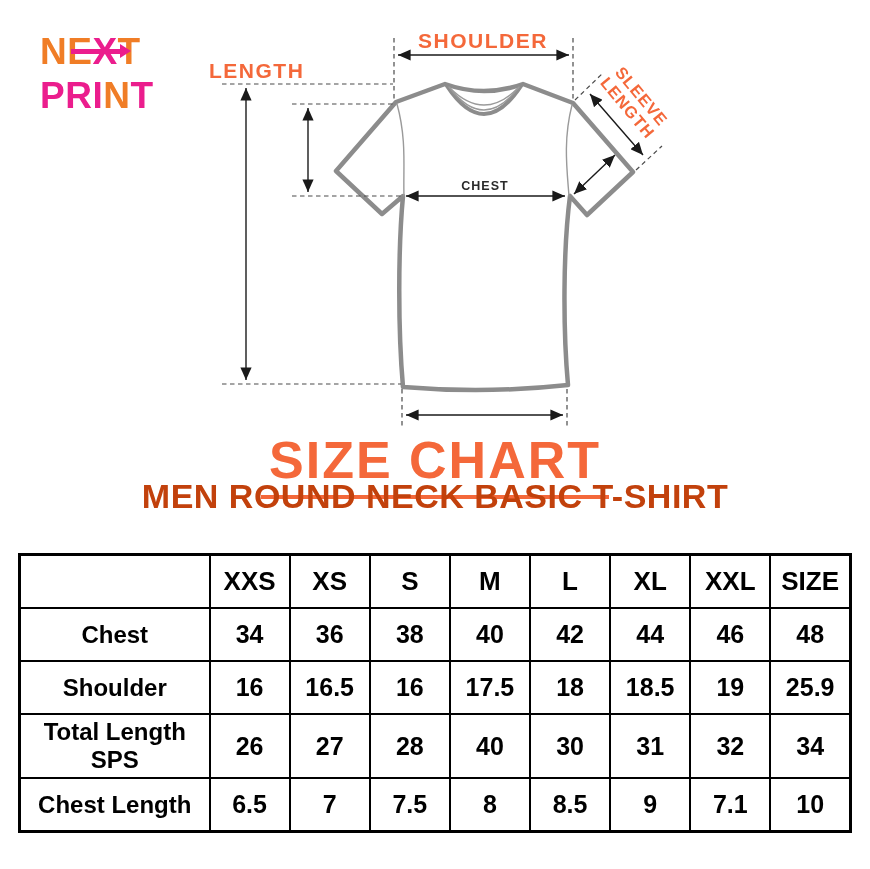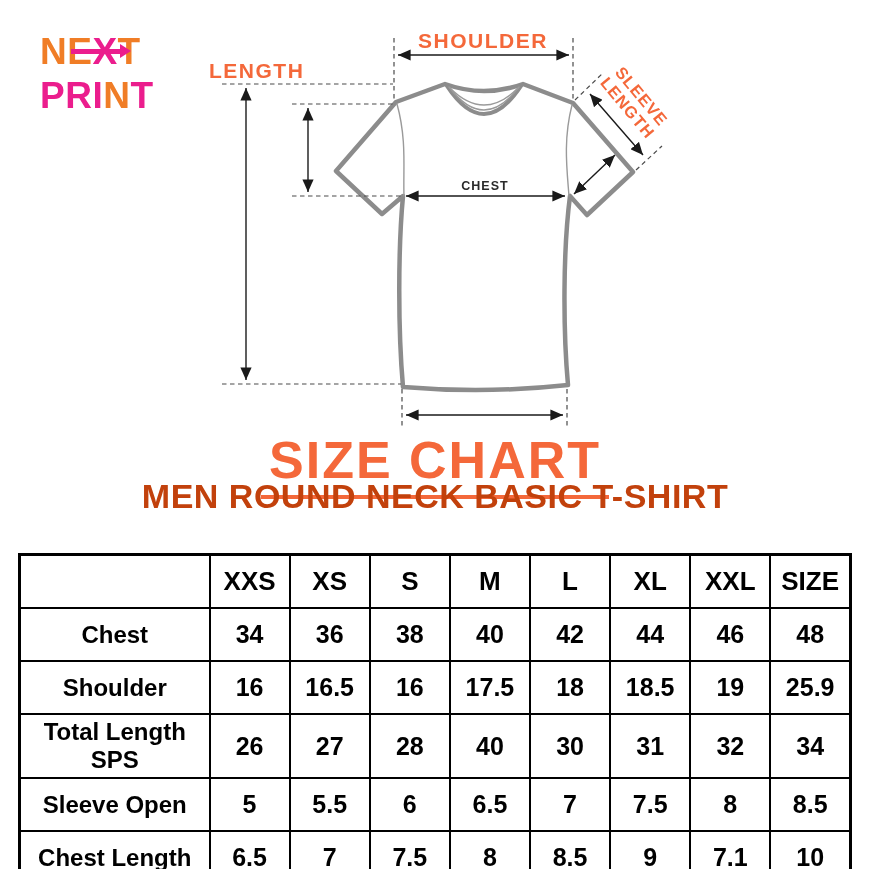--- a/index.html
+++ b/index.html
@@ -177,31 +177,20 @@
         <td>26</td>
         <td>27</td>
         <td>28</td>
         <td>40</td>
         <td>30</td>
         <td>31</td>
         <td>32</td>
         <td>34</td>
       </tr>
       <tr>
-        <td class="rowlabel">Sleeve Open</td>
-        <td>5</td>
-        <td>5.5</td>
-        <td>6</td>
-        <td>6.5</td>
-        <td>7</td>
-        <td>7.5</td>
-        <td>8</td>
-        <td>8.5</td>
-      </tr>
-      <tr>
         <td class="rowlabel">Chest Length</td>
         <td>6.5</td>
         <td>7</td>
         <td>7.5</td>
         <td>8</td>
         <td>8.5</td>
         <td>9</td>
         <td>7.1</td>
         <td>10</td>
       </tr>

